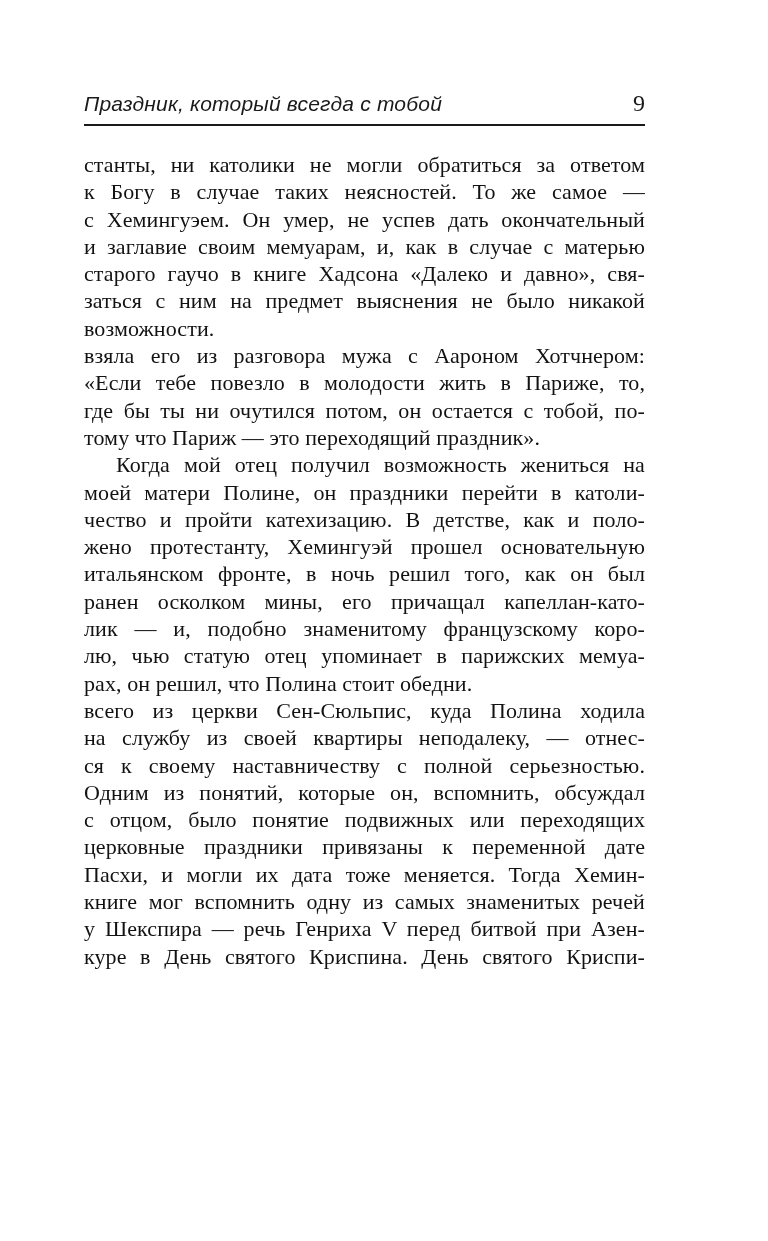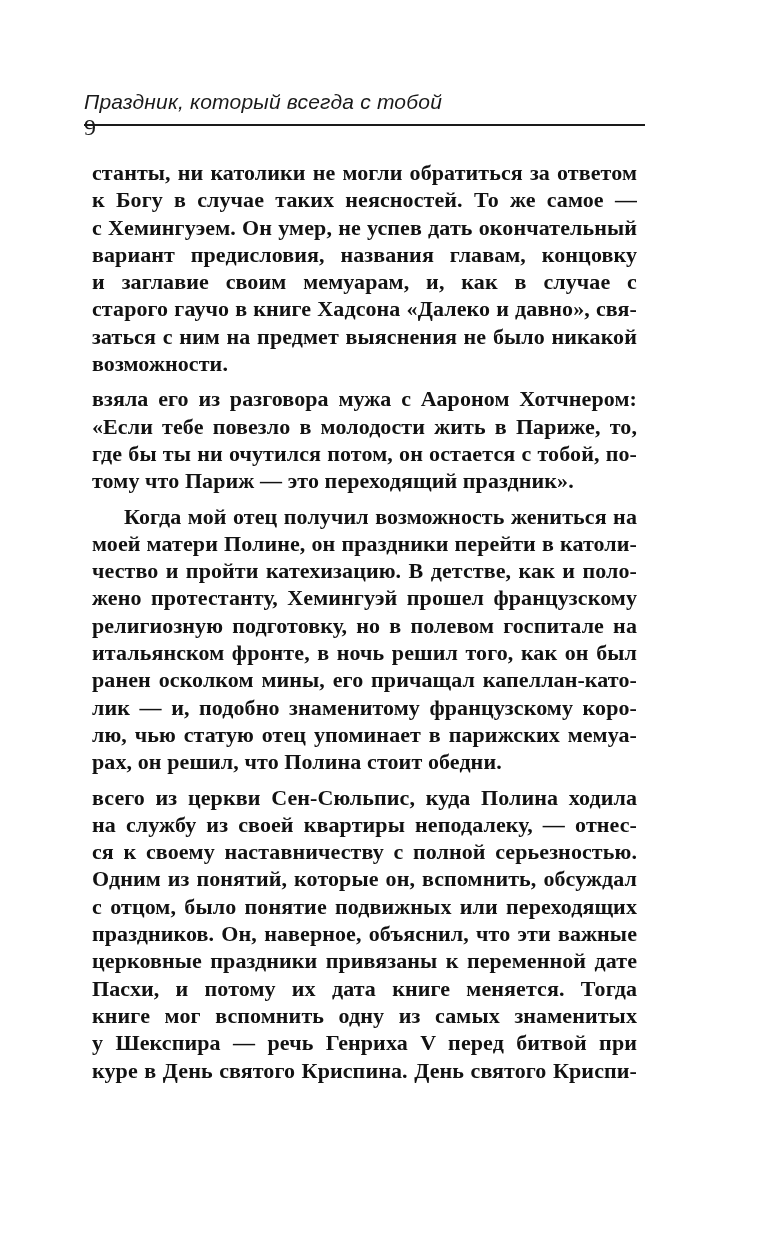--- a/index.html
+++ b/index.html
@@ -18,21 +18,20 @@
   }
   
   .running-header {
     position: absolute;
     left: 84px;
     top: 90px;
     width: 561px;
     display: flex;
     justify-content: space-between;
     align-items: baseline;
-    flex-direction: column;
   }
   .header-title {
     font-family: "Liberation Sans", sans-serif;
     font-style: italic;
     font-size: 21px;
     letter-spacing: 0.2px;
     color: #1a1a1a;
   }
   .page-number {
     font-family: "Liberation Serif", serif;
@@ -48,23 +47,22 @@
     background: #1a1a1a;
   }
   
   .body-text {
     position: absolute;
     left: 84px;
     top: 151px;
     width: 561px;
   }
   .paragraph {
-    margin: 8px;
+    margin: 0;
     padding: 0;
-    font-weight: bold;
   }
   .line {
     font-size: 22px;
     line-height: 27.3px;
     height: 27.3px;
     overflow: hidden;
     text-align: justify;
     text-align-last: justify;
     white-space: normal;
     letter-spacing: 0.1px;
@@ -86,52 +84,49 @@
     <span class="page-number">9</span>
   </header>
 
   <div class="header-rule"></div>
 
   <main class="body-text">
       <div class="paragraph">
         <div class="line">станты, ни католики не могли обратиться за ответом</div>
         <div class="line">к Богу в случае таких неясностей. То же самое —</div>
         <div class="line">с Хемингуэем. Он умер, не успев дать окончательный</div>
-        <div class="line">вариант предисловия, названия главам, концовку</div>
         <div class="line">и заглавие своим мемуарам, и, как в случае с матерью</div>
         <div class="line">старого гаучо в книге Хадсона «Далеко и давно», свя-</div>
         <div class="line">заться с ним на предмет выяснения не было никакой</div>
         <div class="line final">возможности.</div>
       </div>
       <div class="paragraph">
         <div class="line">взяла его из разговора мужа с Аароном Хотчнером:</div>
         <div class="line">«Если тебе повезло в молодости жить в Париже, то,</div>
         <div class="line">где бы ты ни очутился потом, он остается с тобой, по-</div>
         <div class="line final">тому что Париж — это переходящий праздник».</div>
       </div>
       <div class="paragraph">
         <div class="line indent">Когда мой отец получил возможность жениться на</div>
         <div class="line">моей матери Полине, он праздники перейти в католи-</div>
         <div class="line">чество и пройти катехизацию. В детстве, как и поло-</div>
-        <div class="line">жено протестанту, Хемингуэй прошел французскому</div>
-        <div class="line">религиозную подготовку, но в полевом госпитале на</div>
+        <div class="line">жено протестанту, Хемингуэй прошел основательную</div>
         <div class="line">итальянском фронте, в ночь решил того, как он был</div>
         <div class="line">ранен осколком мины, его причащал капеллан-като-</div>
         <div class="line">лик — и, подобно знаменитому французскому коро-</div>
         <div class="line">лю, чью статую отец упоминает в парижских мемуа-</div>
         <div class="line final">рах, он решил, что Полина стоит обедни.</div>
       </div>
       <div class="paragraph">
         <div class="line">всего из церкви Сен-Сюльпис, куда Полина ходила</div>
         <div class="line">на службу из своей квартиры неподалеку, — отнес-</div>
         <div class="line">ся к своему наставничеству с полной серьезностью.</div>
         <div class="line">Одним из понятий, которые он, вспомнить, обсуждал</div>
         <div class="line">с отцом, было понятие подвижных или переходящих</div>
-        <div class="line">праздников. Он, наверное, объяснил, что эти важные</div>
         <div class="line">церковные праздники привязаны к переменной дате</div>
-        <div class="line">Пасхи, и потому их дата книге меняется. Тогда Хемин-</div>
+        <div class="line">Пасхи, и могли их дата тоже меняется. Тогда Хемин-</div>
         <div class="line">книге мог вспомнить одну из самых знаменитых речей</div>
         <div class="line">у Шекспира — речь Генриха V перед битвой при Азен-</div>
         <div class="line">куре в День святого Криспина. День святого Криспи-</div>
       </div>
     </main>
 
 </div>
 
 </body></html>

